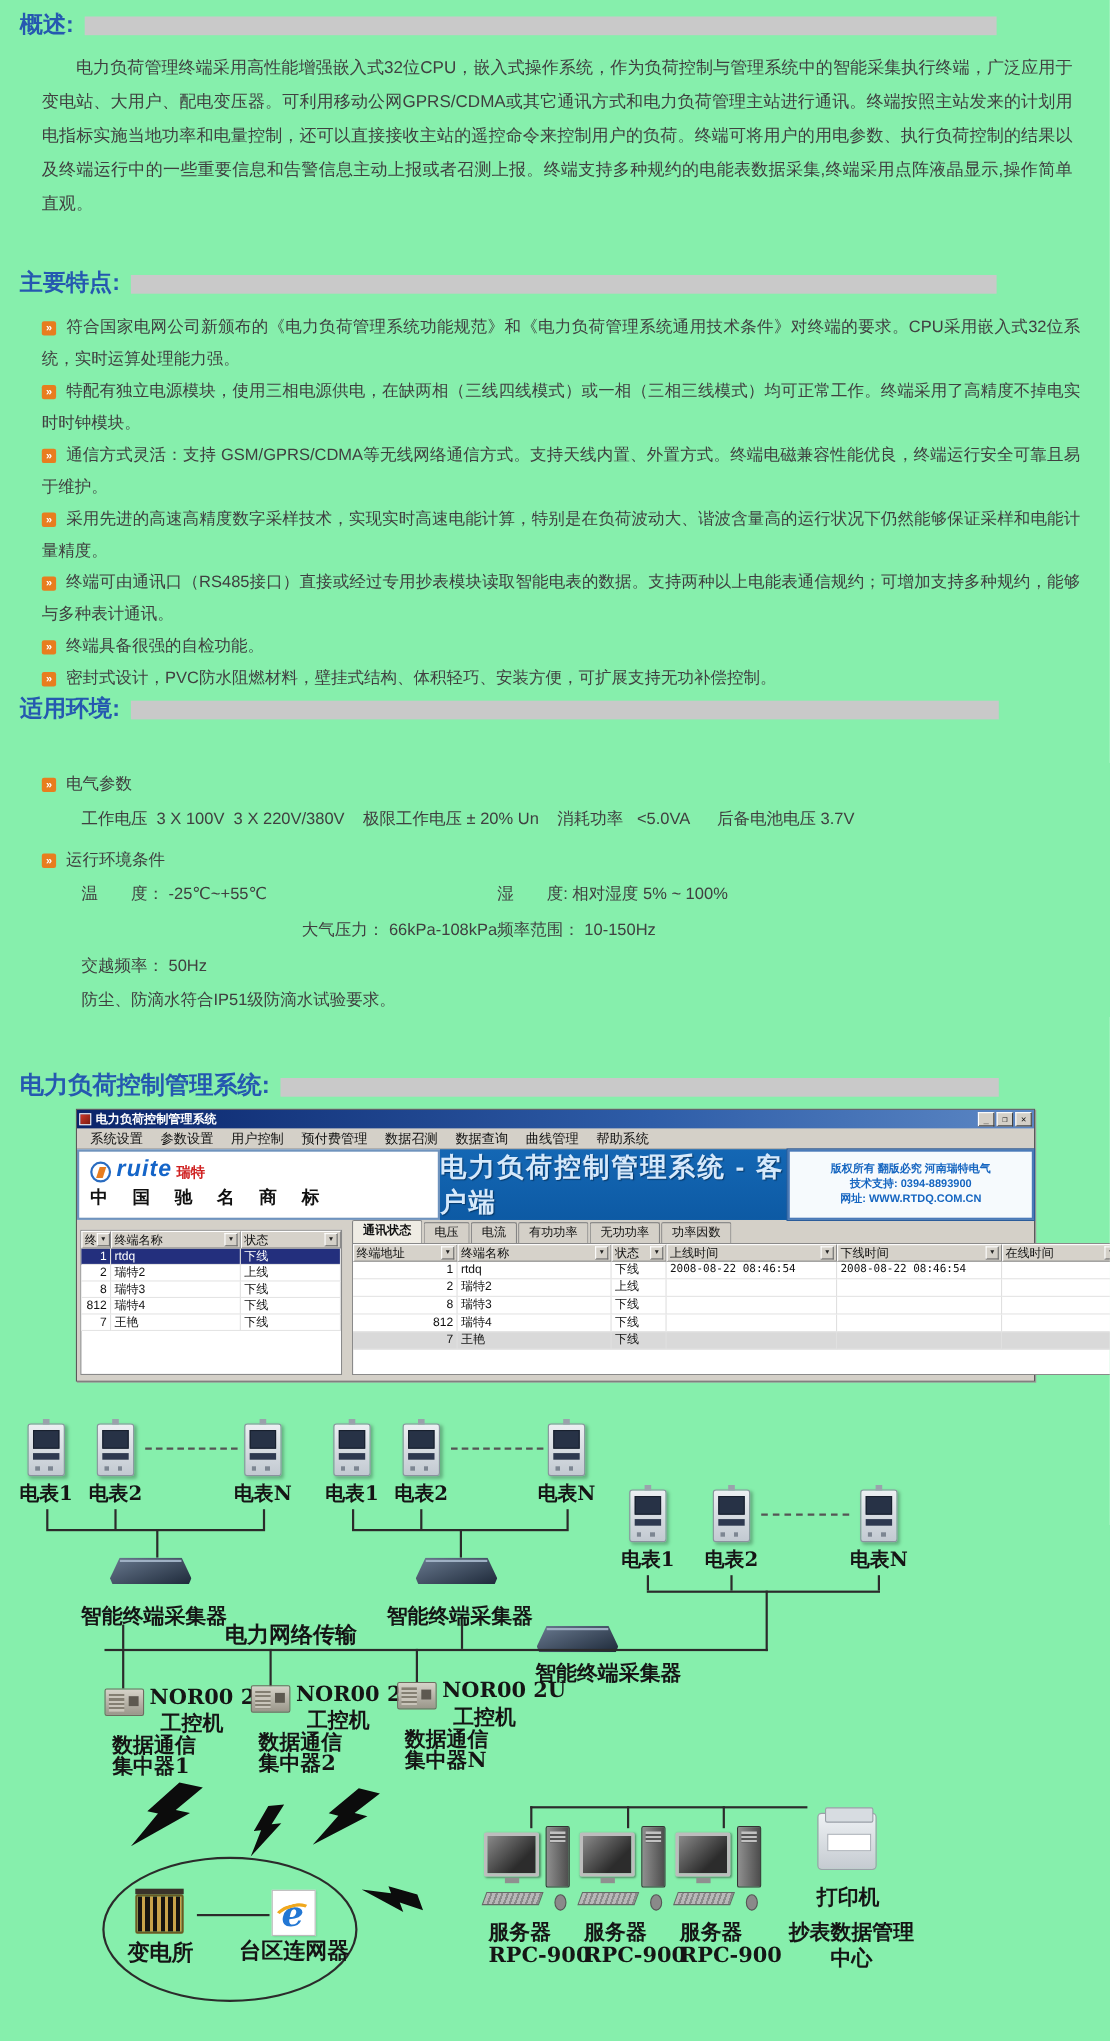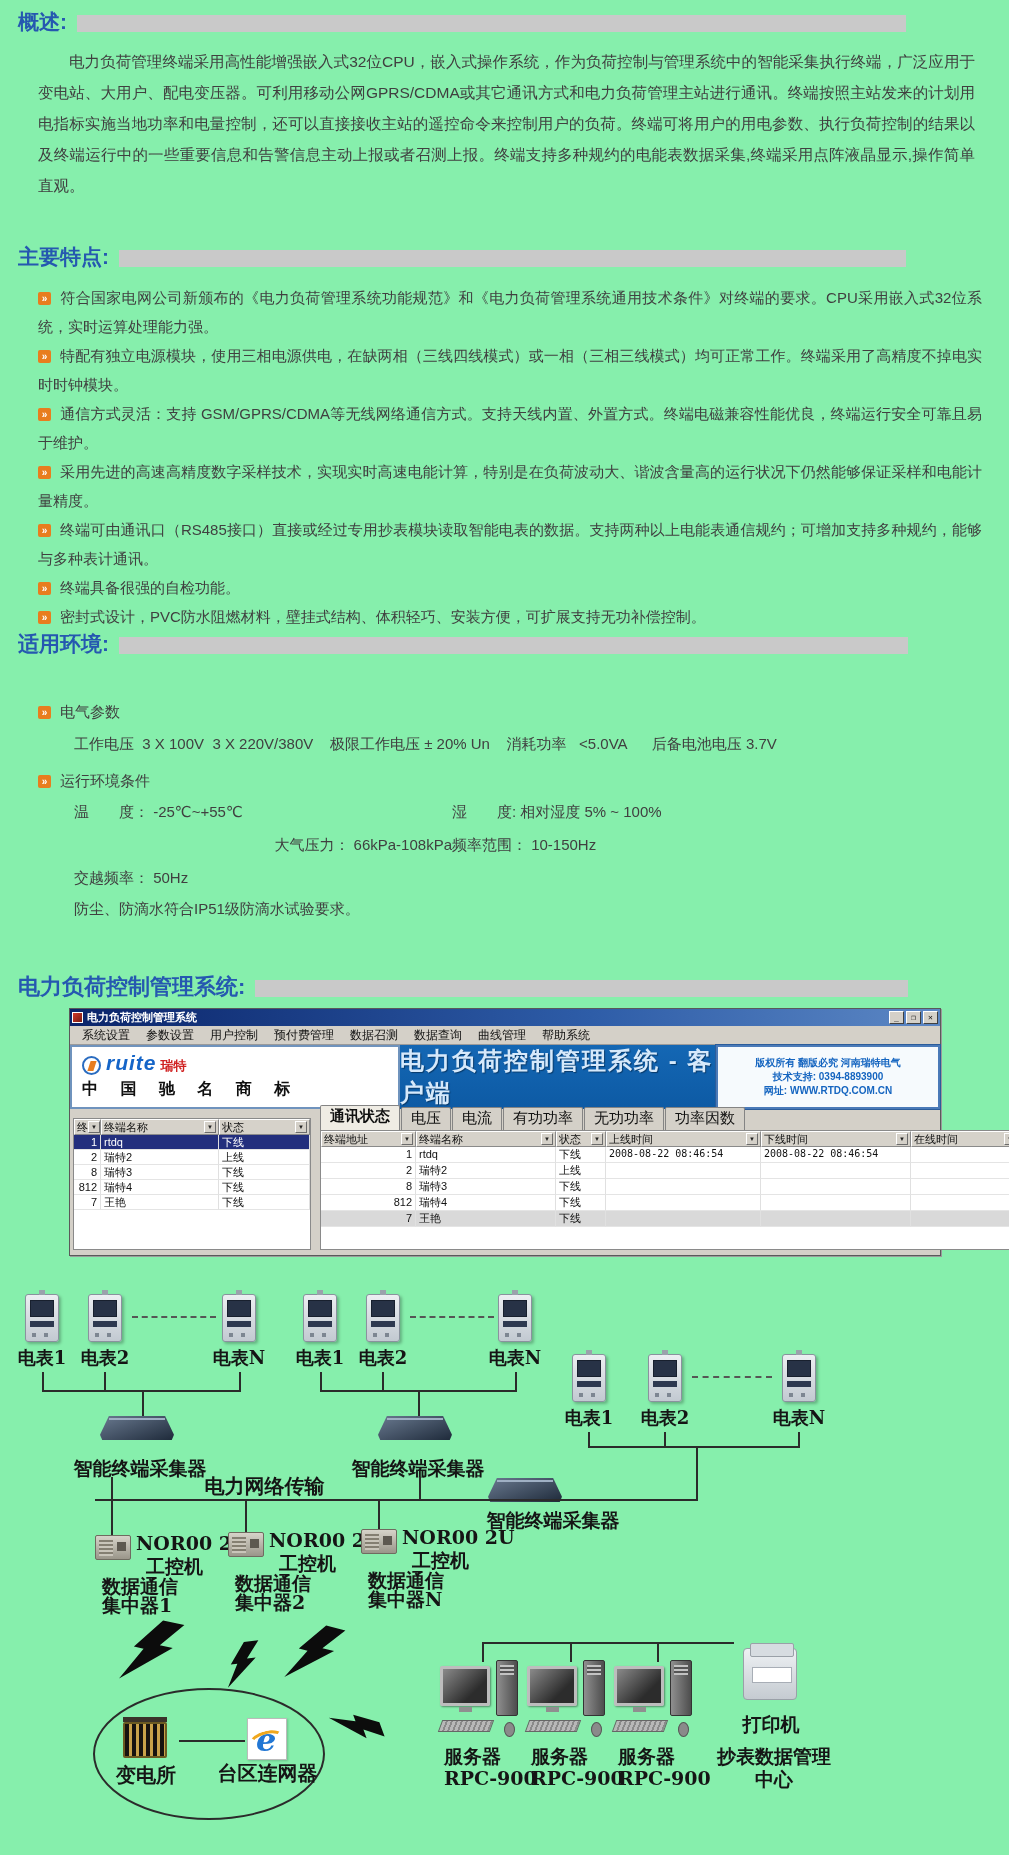--- a/index.html
+++ b/index.html
@@ -51,21 +51,21 @@
   .hcell { display:flex; justify-content:space-between; align-items:center; background:#d6d2ca; border-top:1px solid #fff; border-left:1px solid #fff; border-right:1px solid #8a8a8a; border-bottom:1px solid #8a8a8a; font-size:11px; padding:0 2px; color:#111; overflow:hidden; white-space:nowrap; }
   .dd { width:12px; height:12px; flex:none; background:#d4d0c8; border:1px solid; border-color:#fff #6b6b6b #6b6b6b #fff; font-size:6px; line-height:10px; text-align:center; color:#222; }
   .grid-row { display:flex; height:15px; font-size:11px; background:#fff; color:#111; }
   .gcell { border-right:1px solid #e0e0e0; border-bottom:1px solid #e4e4e4; padding:0 3px; overflow:hidden; white-space:nowrap; line-height:14px; }
   .num { text-align:right; }
   .sel { background:#232f7d; color:#fff; }
   .grayrow { background:#d9d9d9; }
   .mono { font-family:"DejaVu Sans Mono",monospace; font-size:10px; }
 
   .tabstrip { position:absolute; display:flex; align-items:flex-end; height:17px; }
-  .tab { background:#d4d0c8; border:1px solid #848484; border-bottom:none; border-radius:2px 2px 0 0; padding:1px 9px 2px; font-size:15px; margin-right:1px; color:#111; }
+  .tab { background:#d4d0c8; border:1px solid #848484; border-bottom:none; border-radius:2px 2px 0 0; padding:1px 9px 2px; font-size:11px; margin-right:1px; color:#111; }
   .tab.active { background:#efece4; padding-bottom:4px; font-weight:bold; }
 
   
   .diagram { position:absolute; left:0; top:1280px; width:1009px; height:575px; }
   .ln { position:absolute; background:#2b2b2b; }
   .dash { position:absolute; border-top:2px dashed #555; }
   .lbl { position:absolute; font-family:"DejaVu Serif","Liberation Serif",serif; font-weight:bold; color:#151515; text-align:center; font-size:19px; white-space:nowrap; }
   .lbl.left { text-align:left; }
 
   .meter { position:absolute; width:34px; height:48px; background:linear-gradient(#eceff2,#c2c9d1); border:1px solid #8a929e; border-radius:3px; box-shadow:2px 2px 3px rgba(0,0,0,.25); }

